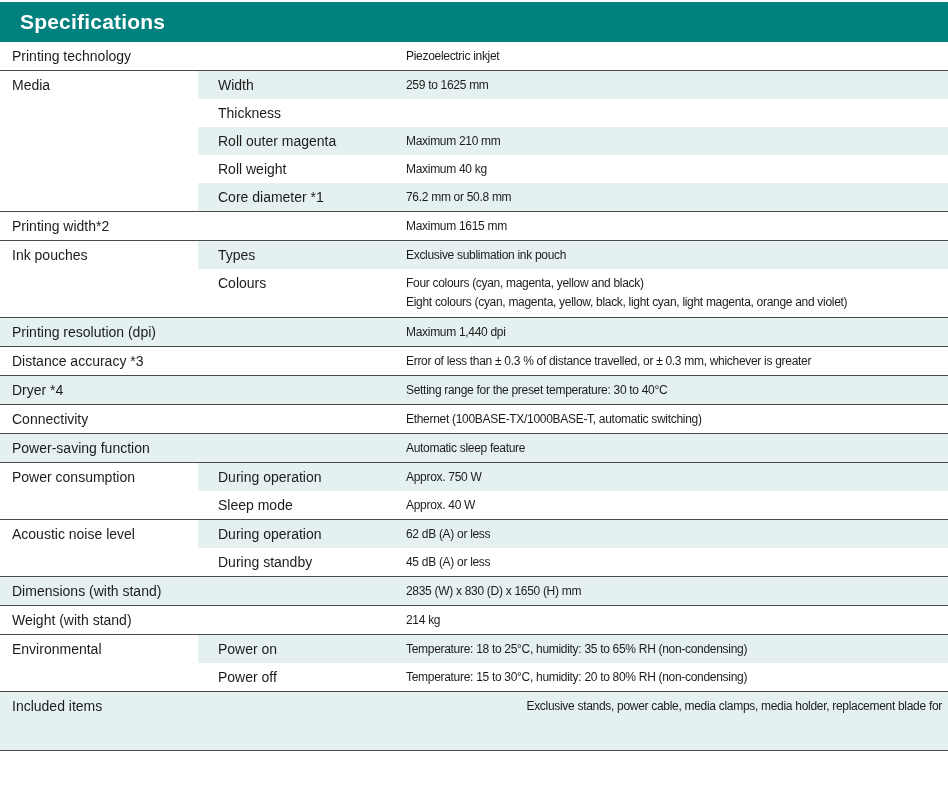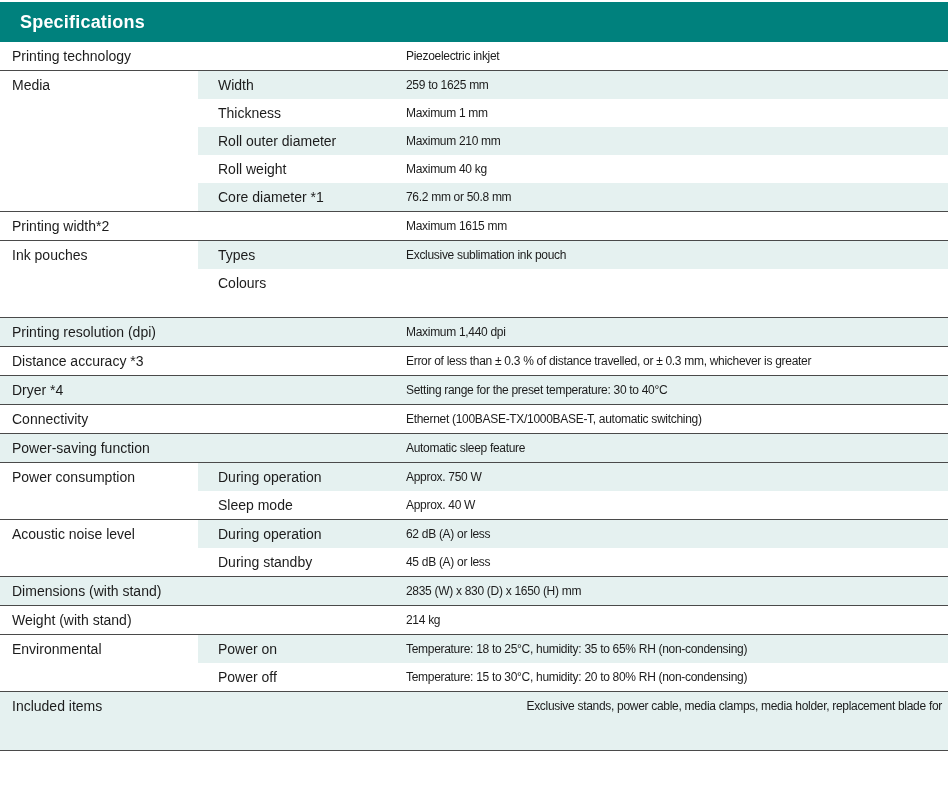--- a/index.html
+++ b/index.html
@@ -16,21 +16,21 @@
     margin-top: 2px;
     height: 40px;
     background: #00817d;
     display: flex;
     align-items: center;
     padding-left: 20px;
     box-sizing: border-box;
   }
   .header-bar .title {
     color: #ffffff;
-    font-size: 18px;
+    font-size: 21px;
     font-weight: bold;
     letter-spacing: 0.2px;
   }
   .spec-table { width: 948px; }
   .group { border-bottom: 1.5px solid #4a4a4a; }
   .row {
     display: grid;
     grid-template-columns: 198px 208px 1fr;
     min-height: 28px;
   }
@@ -88,28 +88,25 @@
           </div>
           <div class="cell val">
             <span class="value-line">259 to 1625 mm</span>
           </div>
         </div>
         <div class="row has-sub">
           <div class="cell cat"></div>
           <div class="cell sub">
             <span>Thickness</span>
           </div>
-          <div class="cell val">
-            <span class="value-line">Maximum 1 mm</span>
-          </div>
-        </div>
-        <div class="row has-sub striped">
-          <div class="cell cat"></div>
-          <div class="cell sub">
-            <span>Roll outer diameter</span>
+        </div>
+        <div class="row has-sub striped">
+          <div class="cell cat"></div>
+          <div class="cell sub">
+            <span>Roll outer magenta</span>
           </div>
           <div class="cell val">
             <span class="value-line">Maximum 210 mm</span>
           </div>
         </div>
         <div class="row has-sub">
           <div class="cell cat"></div>
           <div class="cell sub">
             <span>Roll weight</span>
           </div>
@@ -146,20 +143,26 @@
           <div class="cell sub">
             <span>Types</span>
           </div>
           <div class="cell val">
             <span class="value-line">Exclusive sublimation ink pouch</span>
           </div>
         </div>
         <div class="row has-sub multi">
           <div class="cell cat"></div>
           <div class="cell sub"><span>Colours</span></div>
+          <div class="cell val">
+            <div>
+              <div class="value-line">Four colours (cyan, magenta, yellow and black)</div>
+              <div class="value-line">Eight colours (cyan, magenta, yellow, black, light cyan, light magenta, orange and violet)</div>
+            </div>
+          </div>
         </div>
       </div>
       <div class="group group-4">
         <div class="row full striped">
           <div class="cell cat">
             <span>Printing resolution (dpi)</span>
           </div>
           <div class="cell sub"></div>
           <div class="cell val">
             <span class="value-line">Maximum 1,440 dpi</span>

